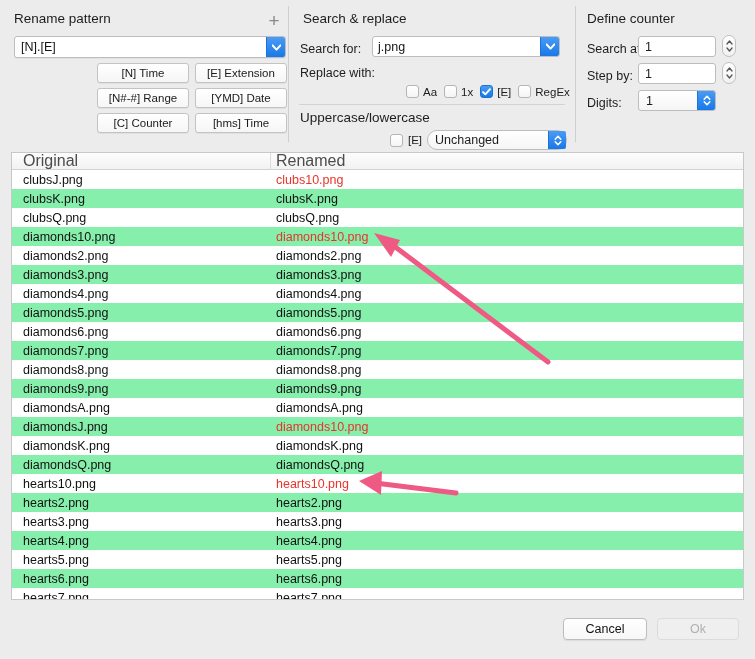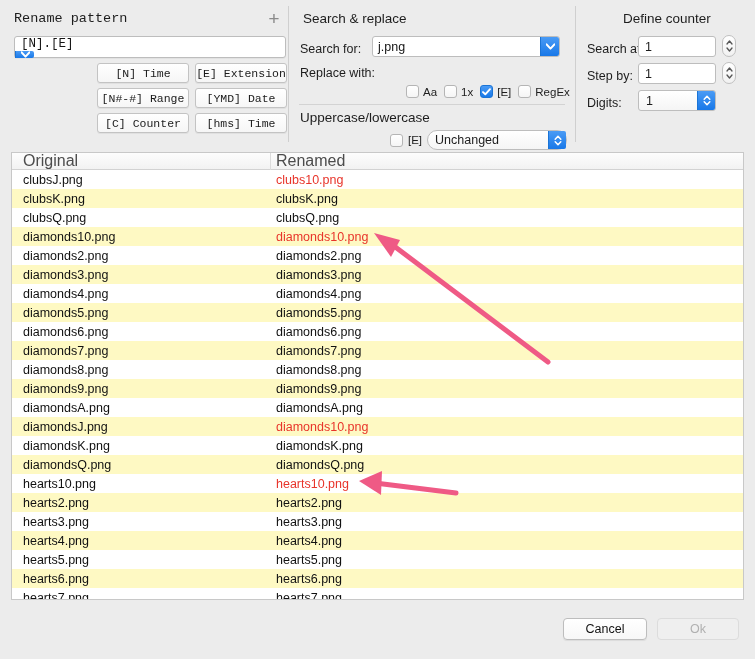--- a/index.html
+++ b/index.html
@@ -25,37 +25,36 @@
     font-size: 13.5px;
     color: #1d1d1d;
     font-weight: normal;
   }
   .vdiv {
     position: absolute; top: 6px; width: 1px; height: 136px;
     background: #cfcfcf;
   }
 
   
-  #panel-rename { position: absolute; left: 0; top: 0; width: 288px; height: 148px; font-family: Liberation Mono, monospace; }
+  #panel-rename { position: absolute; left: 0; top: 0; width: 288px; height: 148px; }
   #rename-title { position: absolute; left: 14px; top: 11px; }
   #add-pattern-btn {
     position: absolute; left: 264px; top: 10px;
     width: 20px; height: 20px;
     display: flex; align-items: center; justify-content: center;
     color: #8a8a8a; font-size: 19px; line-height: 1;
     cursor: default; user-select: none;
   }
   #pattern-combo {
     position: absolute; left: 14px; top: 36px; width: 272px; height: 22px;
     background: #fff;
     border: 1px solid #bdbdbd;
     border-radius: 3px;
     display: flex; align-items: stretch;
     box-shadow: 0 1px 0 rgba(0,0,0,.04);
-    flex-direction: column;
   }
   #pattern-value {
     flex: 1; display: flex; align-items: center; padding-left: 6px;
     font-size: 12.5px; color: #141414;
   }
   .combo-arrow {
     width: 19px;
     background: linear-gradient(#4a9bf5, #1878e8);
     border-left: 1px solid #1a74d6;
     border-radius: 0 2px 2px 0;
@@ -149,21 +148,21 @@
   .stepper-blue {
     width: 18px;
     background: linear-gradient(#4a9bf5, #1878e8);
     border-left: 1px solid #1a74d6;
     border-radius: 0 2px 2px 0;
     display: flex; align-items: center; justify-content: center;
   }
 
   
   #panel-counter { position: absolute; left: 576px; top: 0; width: 179px; height: 148px; }
-  #counter-title { position: absolute; left: 11px; top: 11px; margin-left: 36px; }
+  #counter-title { position: absolute; left: 11px; top: 11px; }
   .ctr-label { position: absolute; left: 11px; font-size: 12.5px; }
   #lbl-start { top: 42px; }
   #lbl-step  { top: 69px; }
   #lbl-digits{ top: 96px; }
   .ctr-field {
     position: absolute; left: 62px; width: 78px; height: 21px;
     background: #fff; border: 1px solid #bdbdbd; border-radius: 3px;
     display: flex; align-items: center; padding-left: 6px;
     font-size: 12.5px;
   }
@@ -211,21 +210,21 @@
     background: #dcdcdc;
   }
   #rows { position: relative; }
   .row {
     height: 19px;
     display: flex; align-items: center;
     position: relative;
     font-size: 12.5px;
     padding-left: 13px;
   }
-  .row.alt { background: #fef9c3; }
+  .row.alt { background: #86efac; }
   .cell-orig { position: absolute; left: 11px; color: #111; }
   .cell-new  { position: absolute; left: 264px; color: #111; }
   .cell-new.changed { color: #e8342a; }
 
   
   #arrows {
     position: absolute; left: 0; top: 0; width: 755px; height: 659px;
     pointer-events: none;
   }
 

